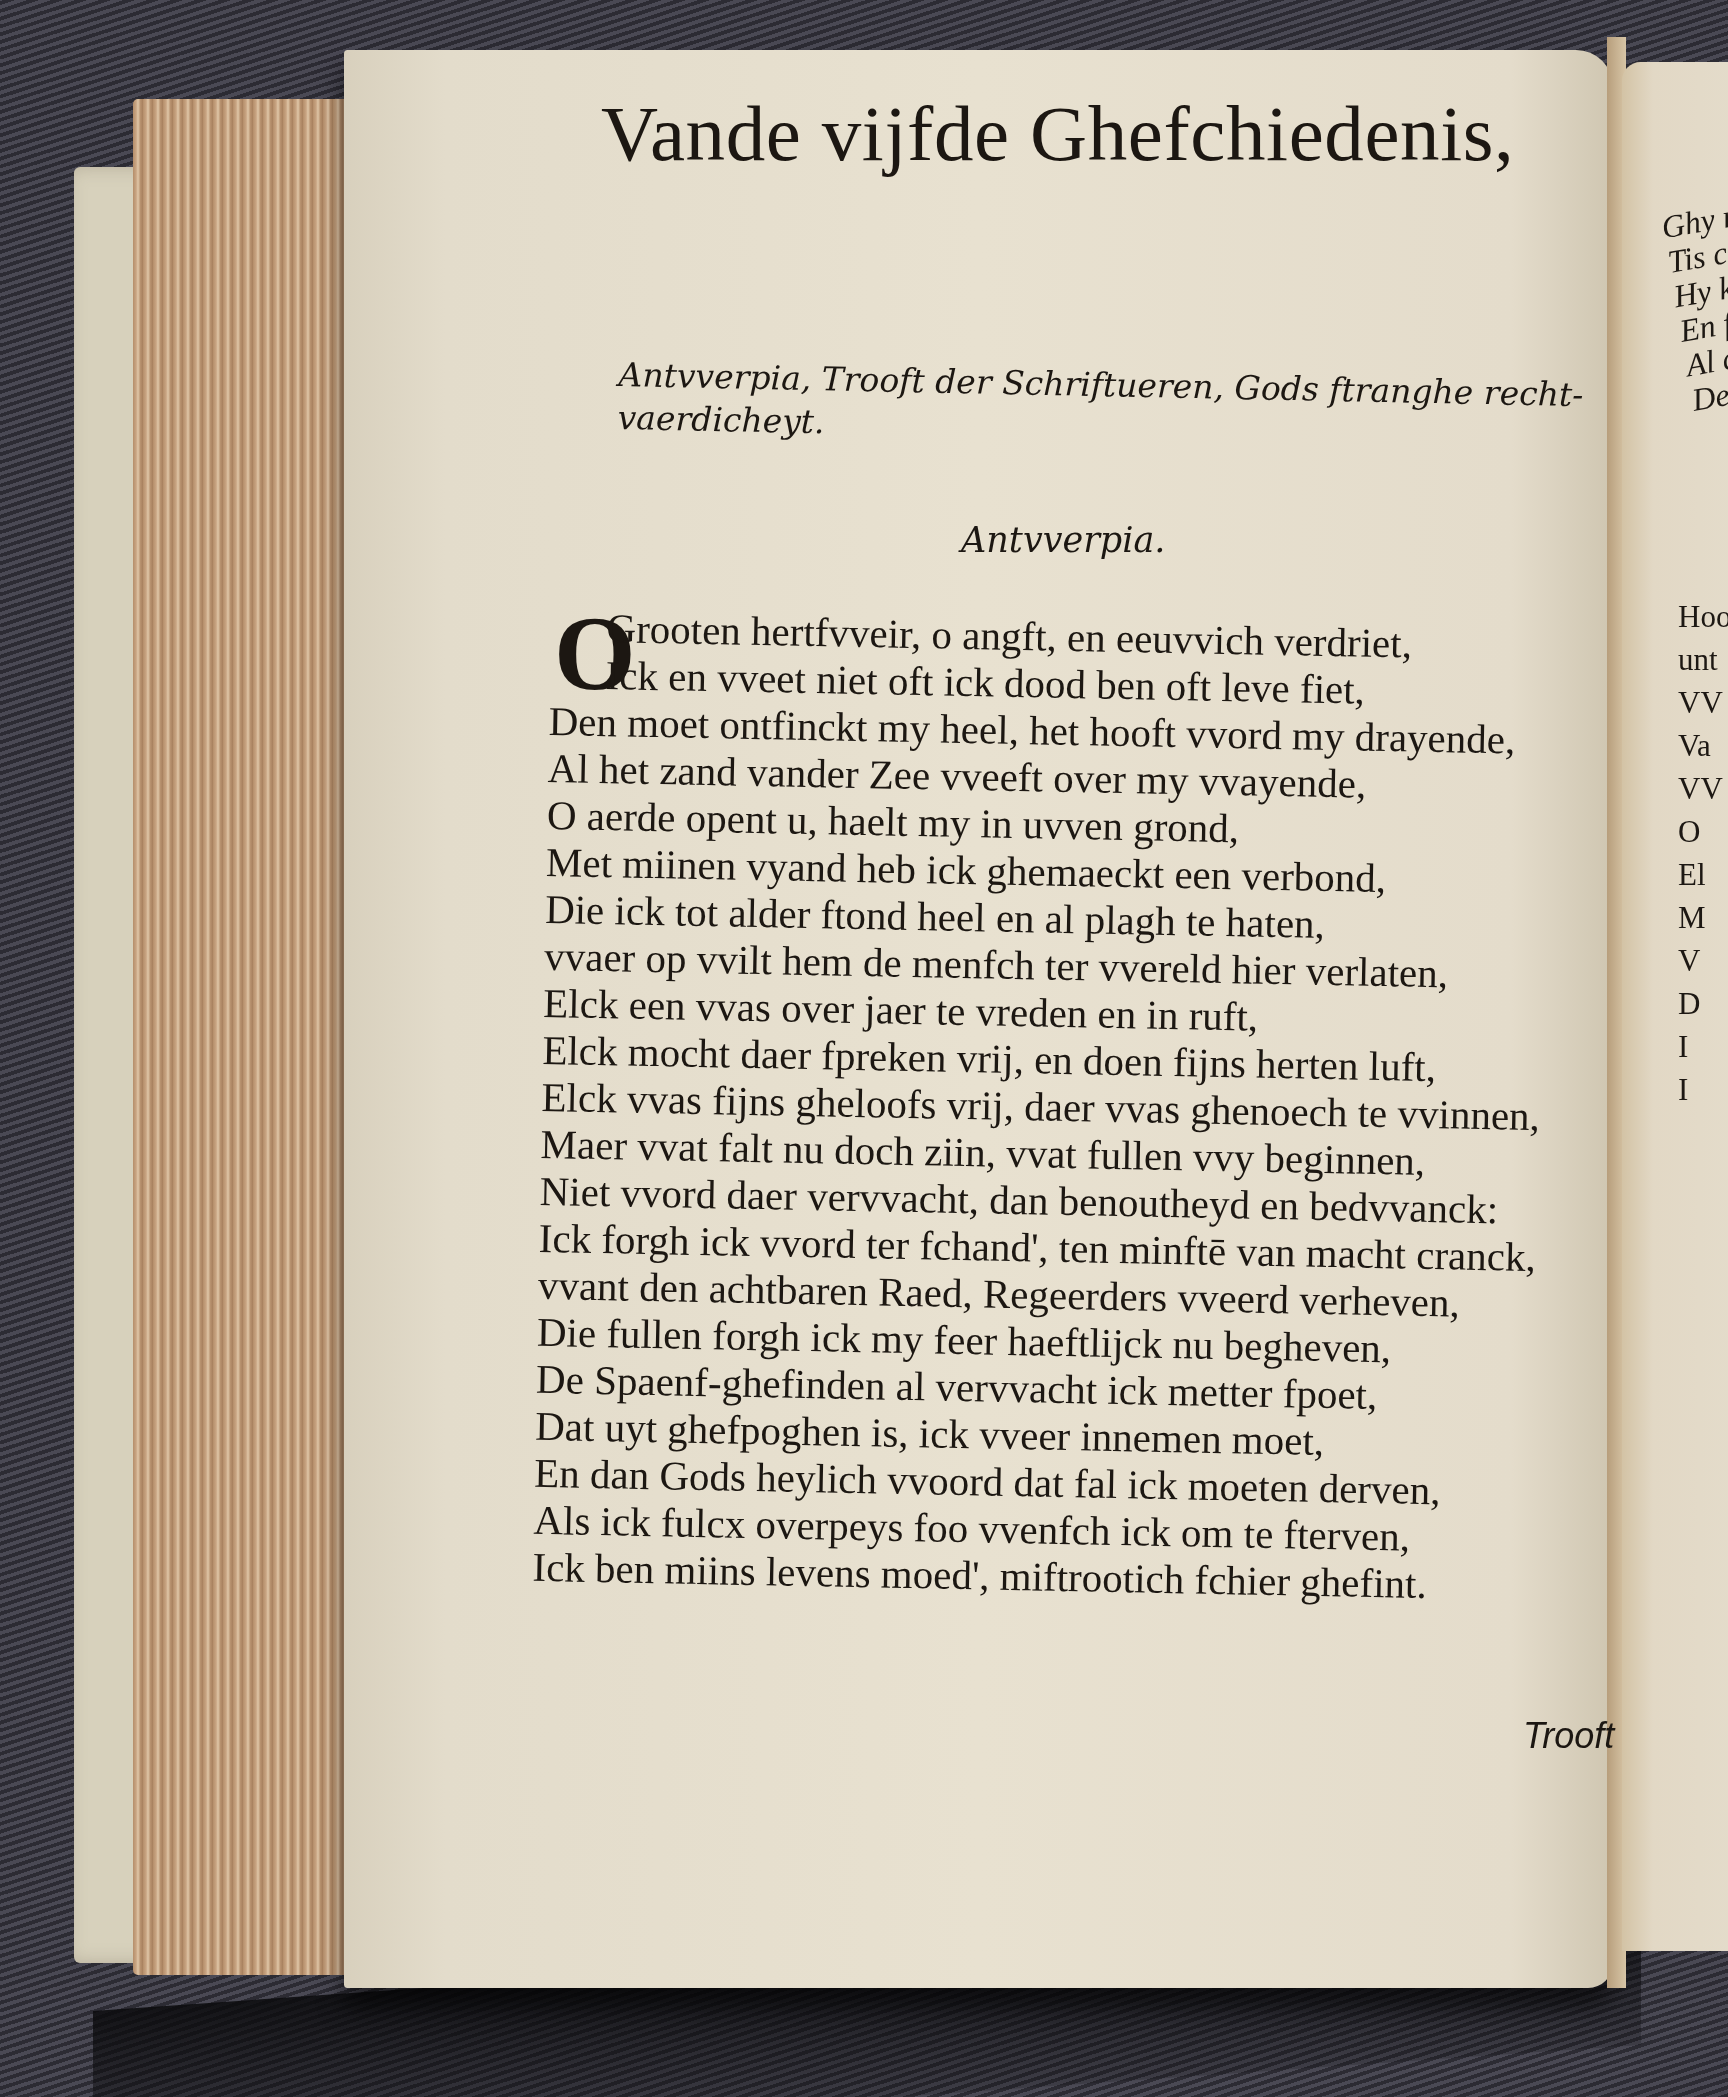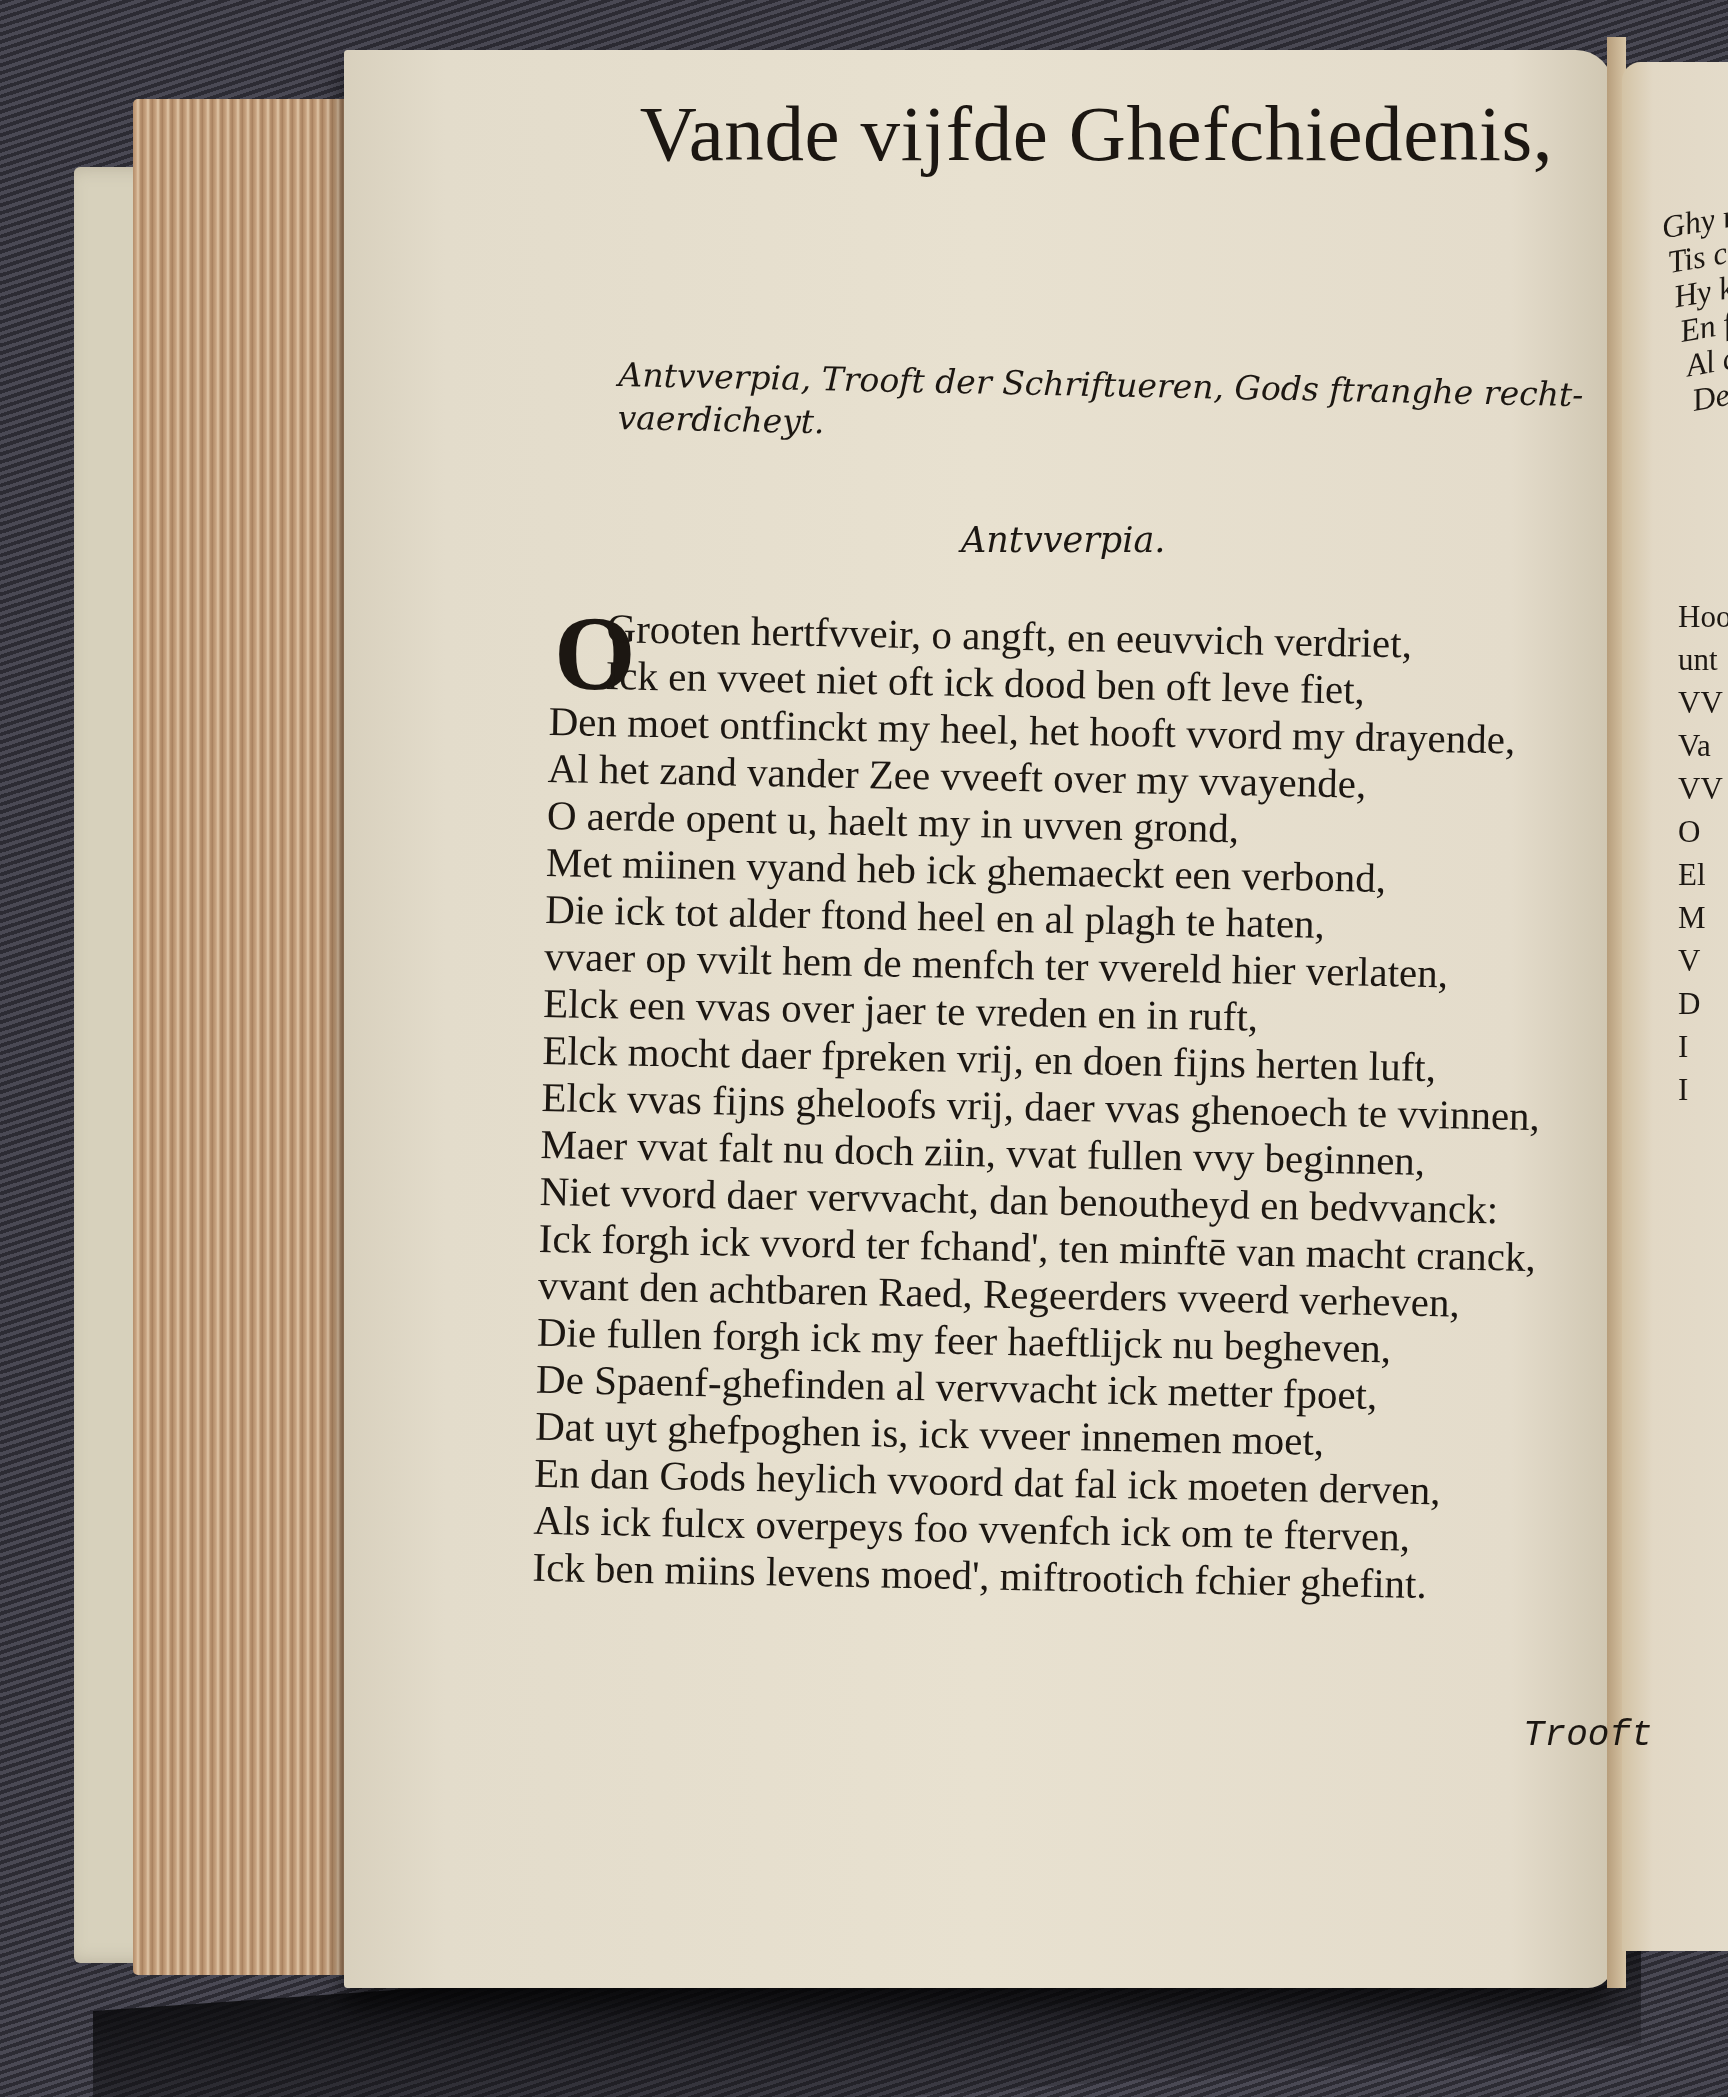--- a/index.html
+++ b/index.html
@@ -100,21 +100,20 @@
 
     
     .text {
       position: absolute;
       color: #1c1712;
     }
     .title {
       left: 601px;
       top: 93px;
       width: 991px;
-      text-align: center;
       font-family: "Liberation Serif", serif;
       font-size: 79px;
       line-height: 81px;
       letter-spacing: 0.6px;
     }
     .title .line { display: block; }
     .title .line2 { padding-left: 50px; }
     .persons {
       left: 619px;
       top: 353px;
@@ -154,21 +153,21 @@
       top: 604px;
       font-family: "Liberation Serif", serif;
       font-size: 105px;
       line-height: 99px;
       color: #1c1712;
       font-weight: bold;
     }
     .catchword {
       left: 1523px;
       top: 1715px;
-      font-family: Liberation Mono, monospace;
+      font-family: Liberation Sans, sans-serif;
       font-style: italic;
       font-size: 36px;
     }
   </style>
 </head>
 <body>
 
 <div class="cover"></div>
 <div class="page-edges"></div>
 <div class="book-shadow"></div>

